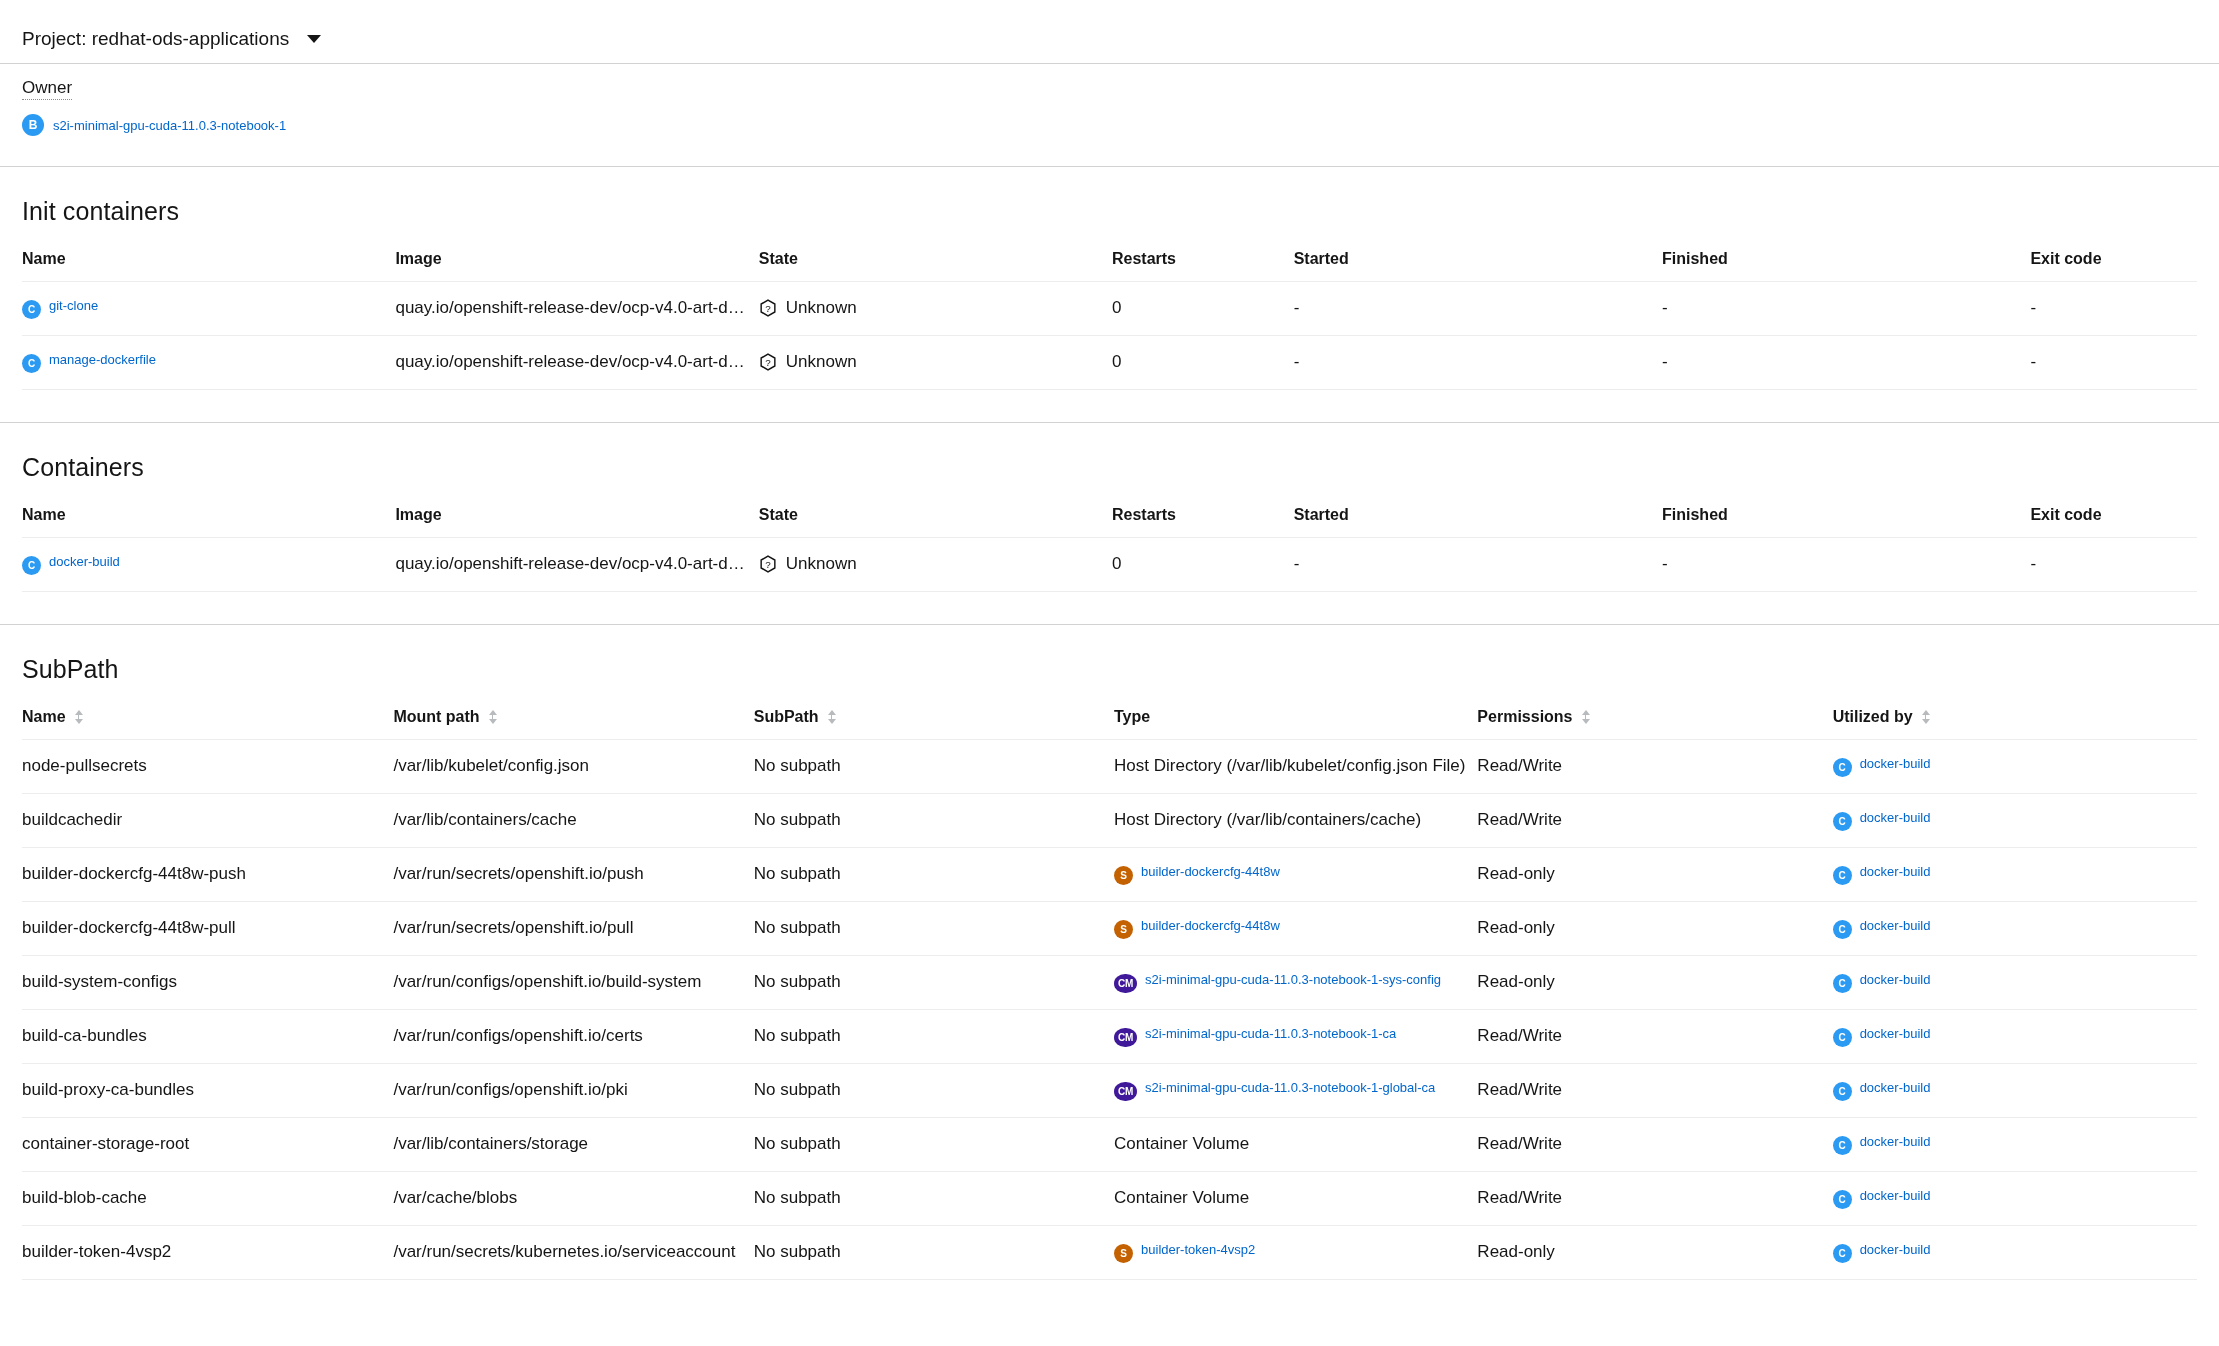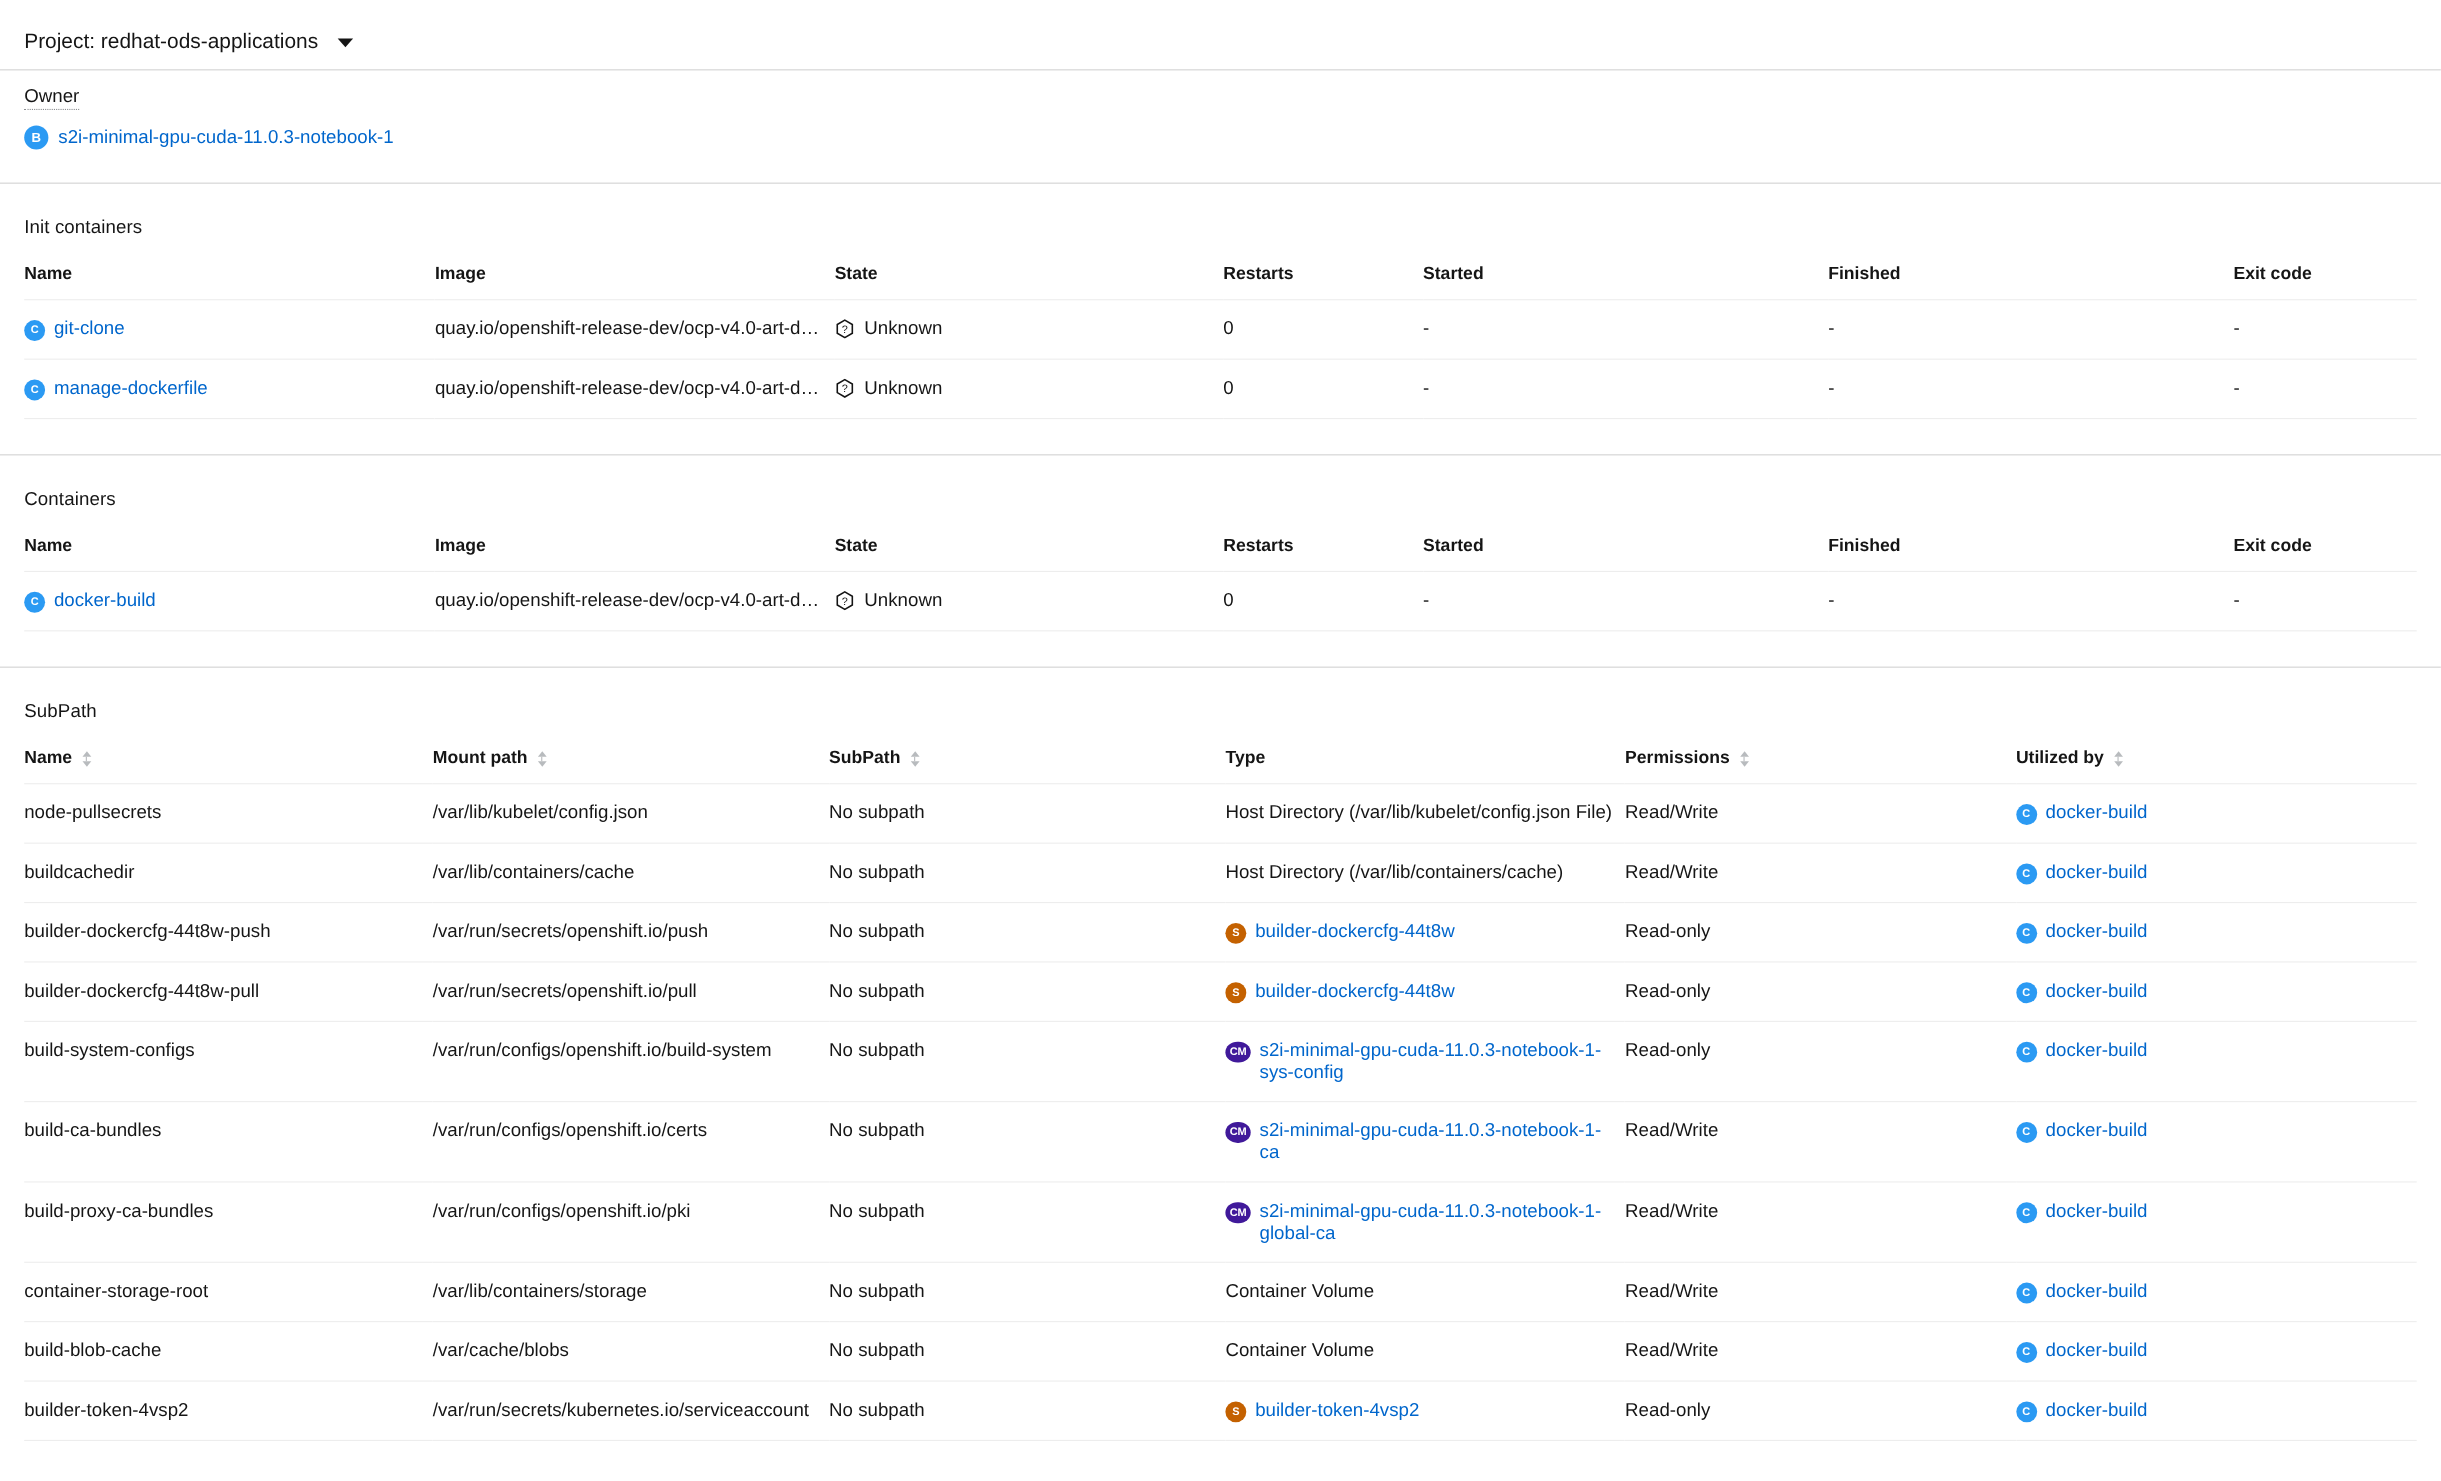--- a/index.html
+++ b/index.html
@@ -69,35 +69,35 @@
   .badge-lg { width: 22px; height: 22px; font-size: 12px; }
   .badge-sm { width: 19px; height: 19px; font-size: 10px; }
   .badge-cm { width: 23px; height: 19px; border-radius: 11px/9.5px; font-size: 10px; letter-spacing: -0.3px; }
   .b-build { background: #2b9af3; }
   .b-container { background: #2b9af3; }
   .b-secret { background: #c46100; }
   .b-configmap { background: #40199a; }
 
   .link {
     color: #0066cc;
-    font-size: 17px;
+    font-size: 13px;
     text-decoration: none;
     cursor: pointer;
   }
 
   .divider {
     height: 1px;
     background: #d2d2d2;
     margin: 0;
   }
 
   
   .section { padding: 0 22px; }
   .section-title {
-    font-size: 17px;
+    font-size: 25px;
     font-weight: normal;
     color: #151515;
     margin: 0;
     padding: 30px 0 24px 0;
     letter-spacing: 0.1px;
   }
 
   table.grid {
     width: 100%;
     border-collapse: collapse;

